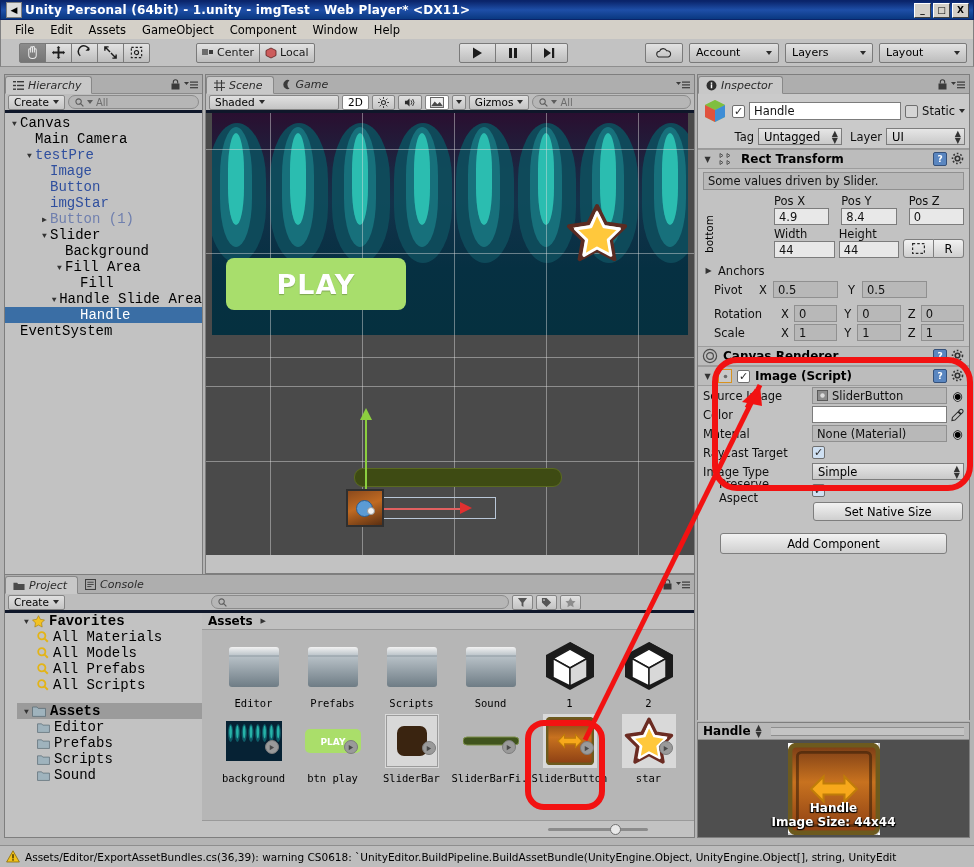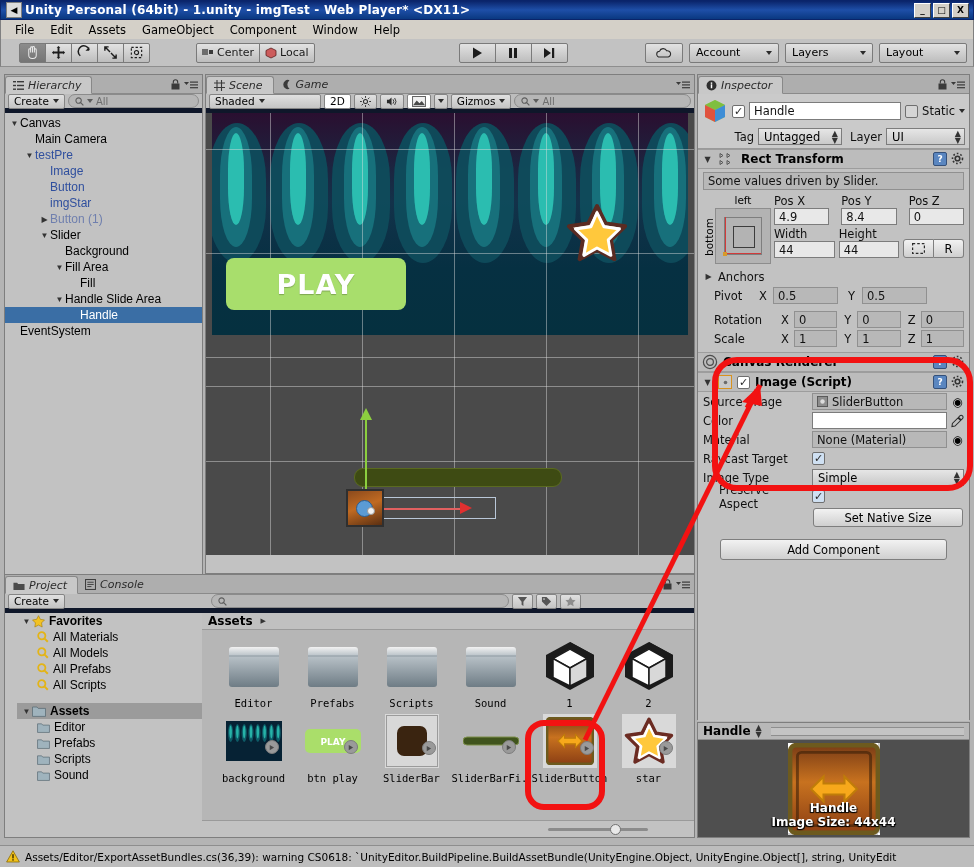--- a/index.html
+++ b/index.html
@@ -59,33 +59,33 @@
   
   .panel { position:absolute; background:#c2c2c2; border:1px solid #7e7e7e; }
   .tabrow { height:19px; background:#aeaeae; display:flex; align-items:flex-end; position:relative;
     border-bottom:1px solid #8a8a8a; }
   .tab { height:18px; padding:0 10px 0 7px; display:flex;align-items:center; gap:4px;
     font-size:11px; color:#2a2a2a; background:transparent;font-style:italic; }
   .tab.active { background:#c8c8c8; border:1px solid #888; border-bottom:1px solid #c8c8c8;
     border-radius:3px 3px 0 0; margin-bottom:-1px; }
   .tabrow .tr-icons { position:absolute; right:4px; bottom:3px; display:flex; gap:4px; align-items:center;}
   .subbar { height:19px; background:#bdbdbd; display:flex; align-items:center; gap:3px;
-    padding:0 3px; border-bottom:5px solid #0f172a; }
+    padding:0 3px; border-bottom:3px solid #0f172a; }
   .minibtn { height:15px; background:linear-gradient(180deg,#e0e0e0,#c4c4c4);
     border:1px solid #858585; border-radius:2px; display:flex;align-items:center;
     padding:0 5px; gap:4px; font-size:10.5px;}
   .searchbox { flex:1; height:14px; background:#b6b6b6; border:1px solid #8b8b8b;
     border-radius:7px; display:flex; align-items:center; padding:0 6px; gap:3px;
     font-size:10px; color:#6d6d6d; }
 
   
   #hierarchy { left:4px; top:74px; width:199px; height:500px; }
   .tree { background:#c2c2c2; height:462px; overflow:hidden; padding-top:2px; }
-  .trow { height:16px; display:flex; align-items:center; font-size:12px;
-    font-family:Liberation Sans, sans-serif; white-space:nowrap; padding-left:4px;text-align:right;}
+  .trow { height:16px; display:flex; align-items:center; font-size:14px;
+    font-family:Liberation Mono, monospace; white-space:nowrap; padding-left:4px;text-align:right;}
   .trow.sel { background:#3a6ea5; color:#fff; }
   .tri { width:11px; display:inline-block; text-align:center; font-size:8px; color:#333; }
   .tri.down::before { content:"▼"; }
   .tri.right::before { content:"▶"; }
   .prefab { color:#2f4f9e; }
   .prefab-dim { color:#6f7fae; }
 
   
   #scenepanel { left:205px; top:74px; width:490px; height:500px; }
   .sceneview { position:relative; width:100%; height:442px; background:#4a4a4a; overflow:hidden;}
@@ -422,21 +422,21 @@
       <div class="tr-icons">
         <svg width="14" height="10" viewBox="0 0 14 10">
             <path d="M0 2l2.5 3L5 2z" fill="#3a3a3a"></path>
             <rect x="6" y="1.5" width="8" height="1.2" fill="#3a3a3a"></rect>
             <rect x="6" y="4.3" width="8" height="1.2" fill="#3a3a3a"></rect>
             <rect x="6" y="7.1" width="8" height="1.2" fill="#3a3a3a"></rect>
           </svg>
       </div>
     </div>
     <div class="subbar">
-      <div class="minibtn" style="width:112px; ">
+      <div class="minibtn" style="width:130px; ">
         <span>Shaded</span>
         <span class="caret"></span>
       </div>
       <div class="minibtn" style="background:#fff">
         <span>2D</span>
       </div>
       <div class="minibtn">
         <svg width="11" height="11" viewBox="0 0 12 12">
             <circle cx="6" cy="6" r="2.2" fill="none" stroke="#2b2b2b" stroke-width="1.1"></circle>
             <path d="M6 0v2M6 10v2M0 6h2M10 6h2M1.8 1.8l1.4 1.4M8.8 8.8l1.4 1.4M10.2 1.8L8.8 3.2M3.2 8.8L1.8 10.2" stroke="#2b2b2b" stroke-width="1"></path>
@@ -604,30 +604,20 @@
         </div>
       </div>
 
       <div style="padding:3px 5px 0 5px">
         <div class="fld gray" style="height:18px">Some values driven by Slider.</div>
       </div>
 
       <div style="display:flex; padding:4px 5px 0 5px; gap:5px;">
         <div style="width:66px; display:flex;">
           <div style="writing-mode:vertical-rl; transform:rotate(180deg); font-size:10.5px; text-align:center; width:12px; margin-top:16px;">bottom</div>
-          <div>
-            <div style="text-align:center;font-size:10.5px;height:14px">left</div>
-            <div class="anchorbox">
-              <div style="position:absolute;left:8px;top:8px;right:8px;bottom:8px;border:1px solid #7e7e7e"></div>
-              <div style="position:absolute;left:17px;top:17px;width:22px;height:22px;border:1px solid #3c3c3c"></div>
-              <div style="position:absolute;left:9px;top:8px;width:1px;bottom:9px;background:#d23a3a"></div>
-              <div style="position:absolute;left:9px;bottom:9px;right:9px;height:1px;background:#d23a3a"></div>
-              <div style="position:absolute;left:7px;bottom:7px;width:4px;height:4px;background:#d89a2a"></div>
-            </div>
-          </div>
         </div>
         <div style="flex:1">
           <div style="display:flex; gap:12px;">
             <div style="flex:1">
                 <div class="lbl">Pos X</div>
               <div class="fld">4.9</div>
               </div>
             <div style="flex:1">
                 <div class="lbl">Pos Y</div>
               <div class="fld">8.4</div>

